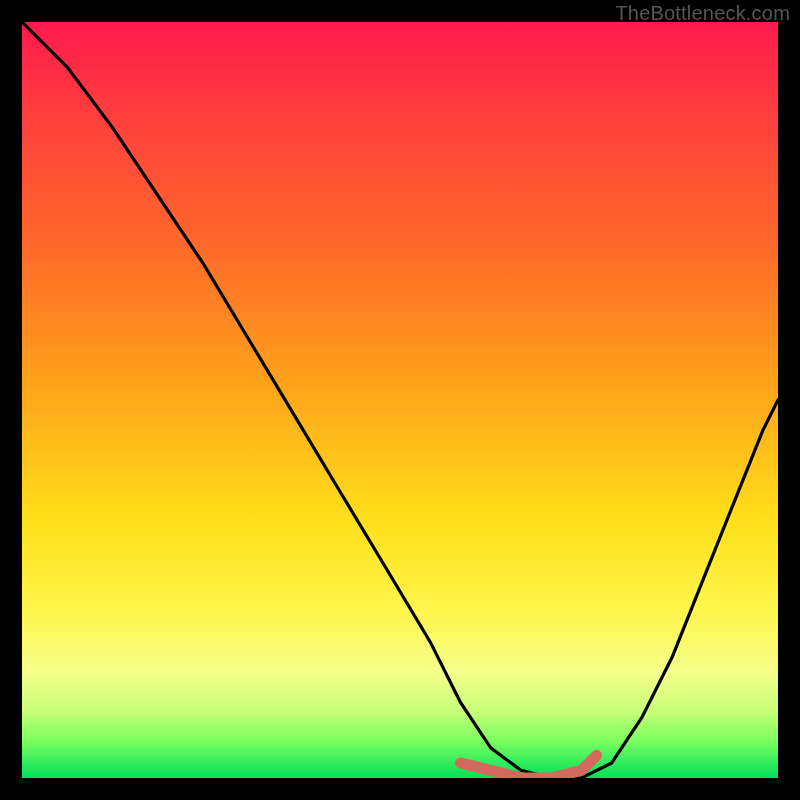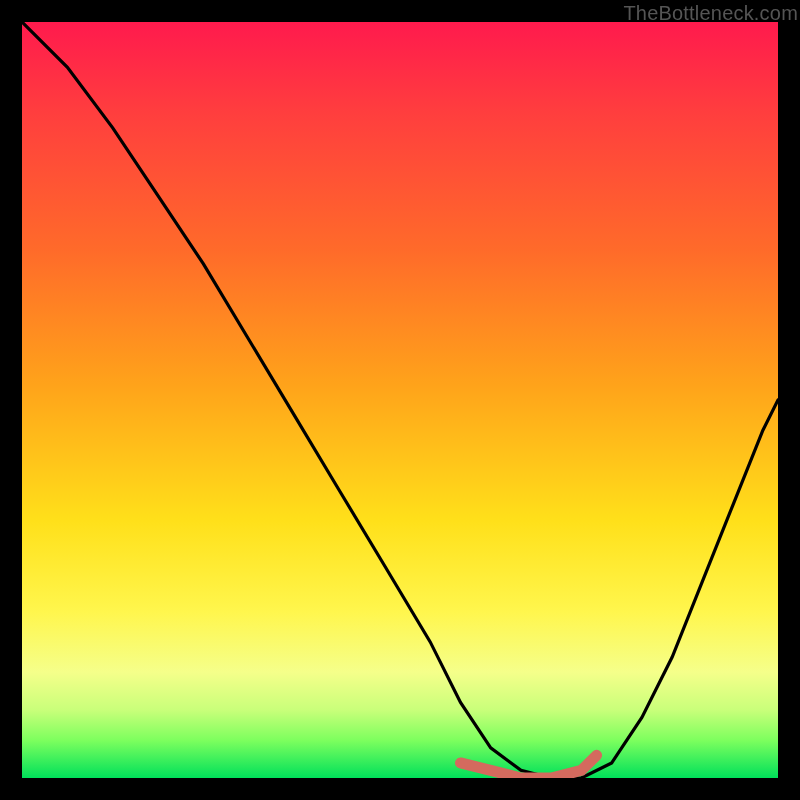--- a/index.html
+++ b/index.html
@@ -33,21 +33,21 @@
       #fff64d 78%,
       #f5ff8a 86%,
       #c9ff7a 91%,
       #7dff5e 95%,
       #00e05a 100%
     );
   }
   .watermark {
     position: absolute;
     top: 2px;
-    right: 2px;
+    right: 10px;
     color: #555;
     font-size: 20px;
     font-weight: 500;
     letter-spacing: 0.2px;
     user-select: none;
   }
   svg.curve {
     position: absolute;
     inset: 0;
     width: 756px;

